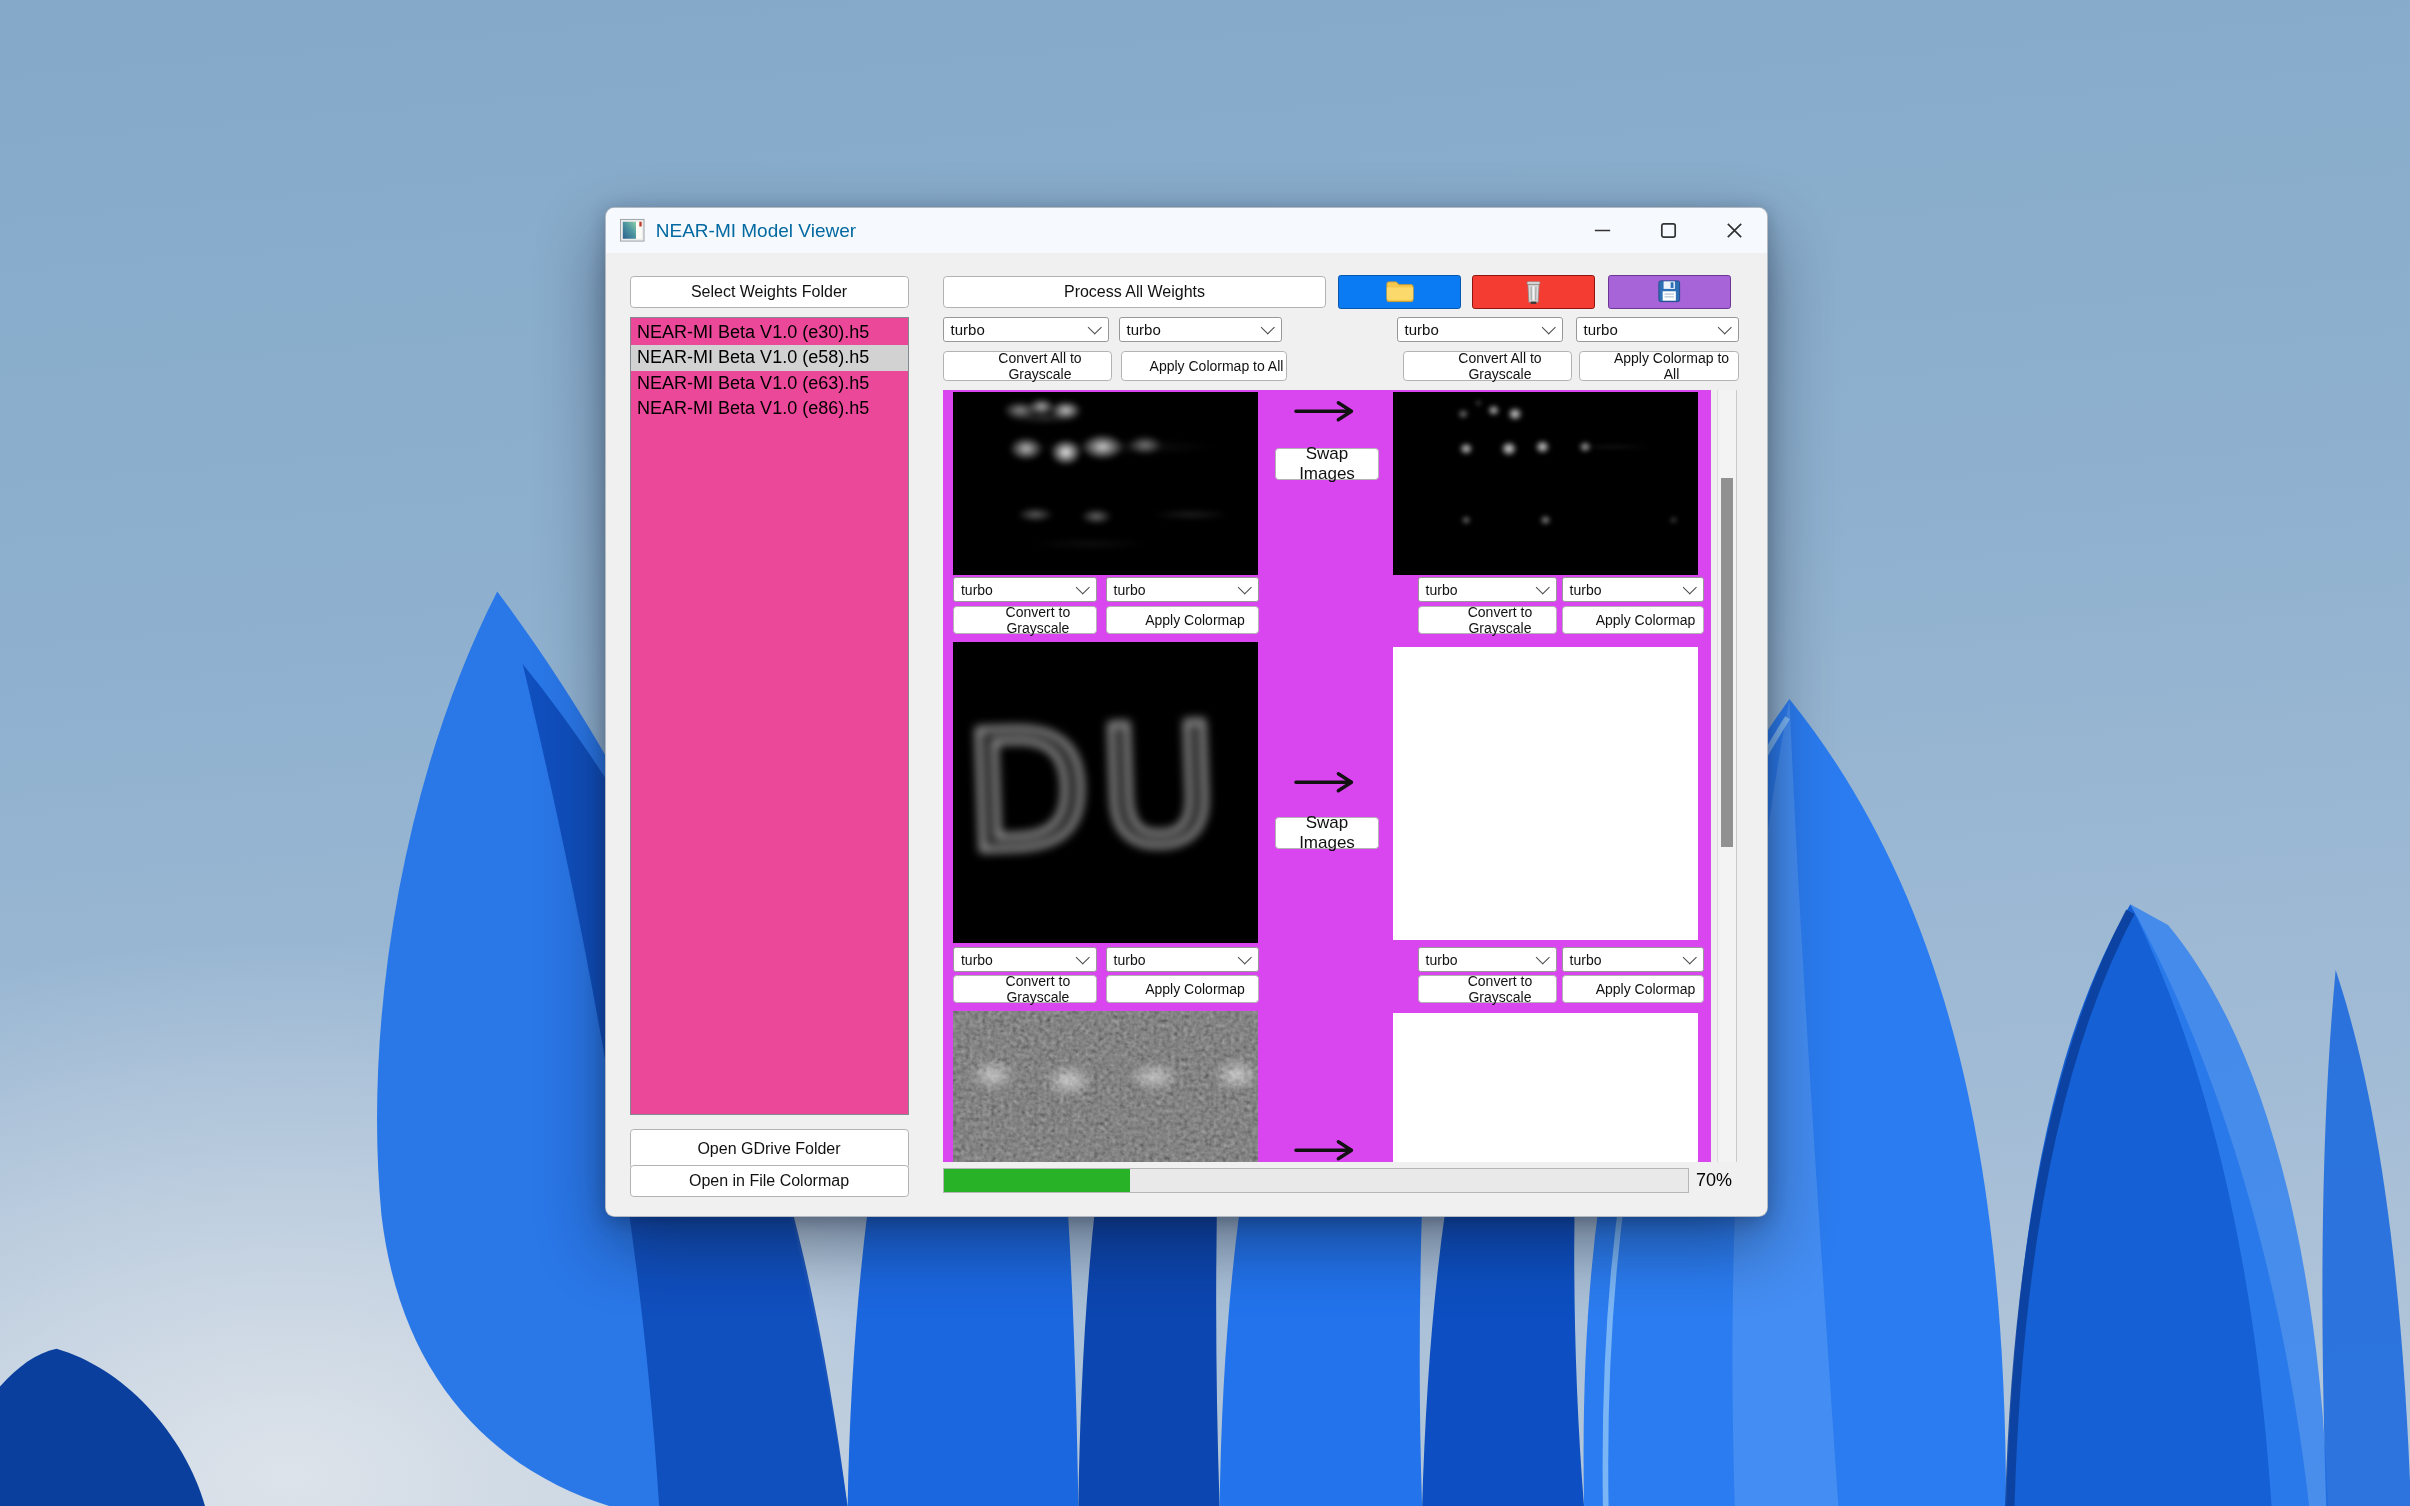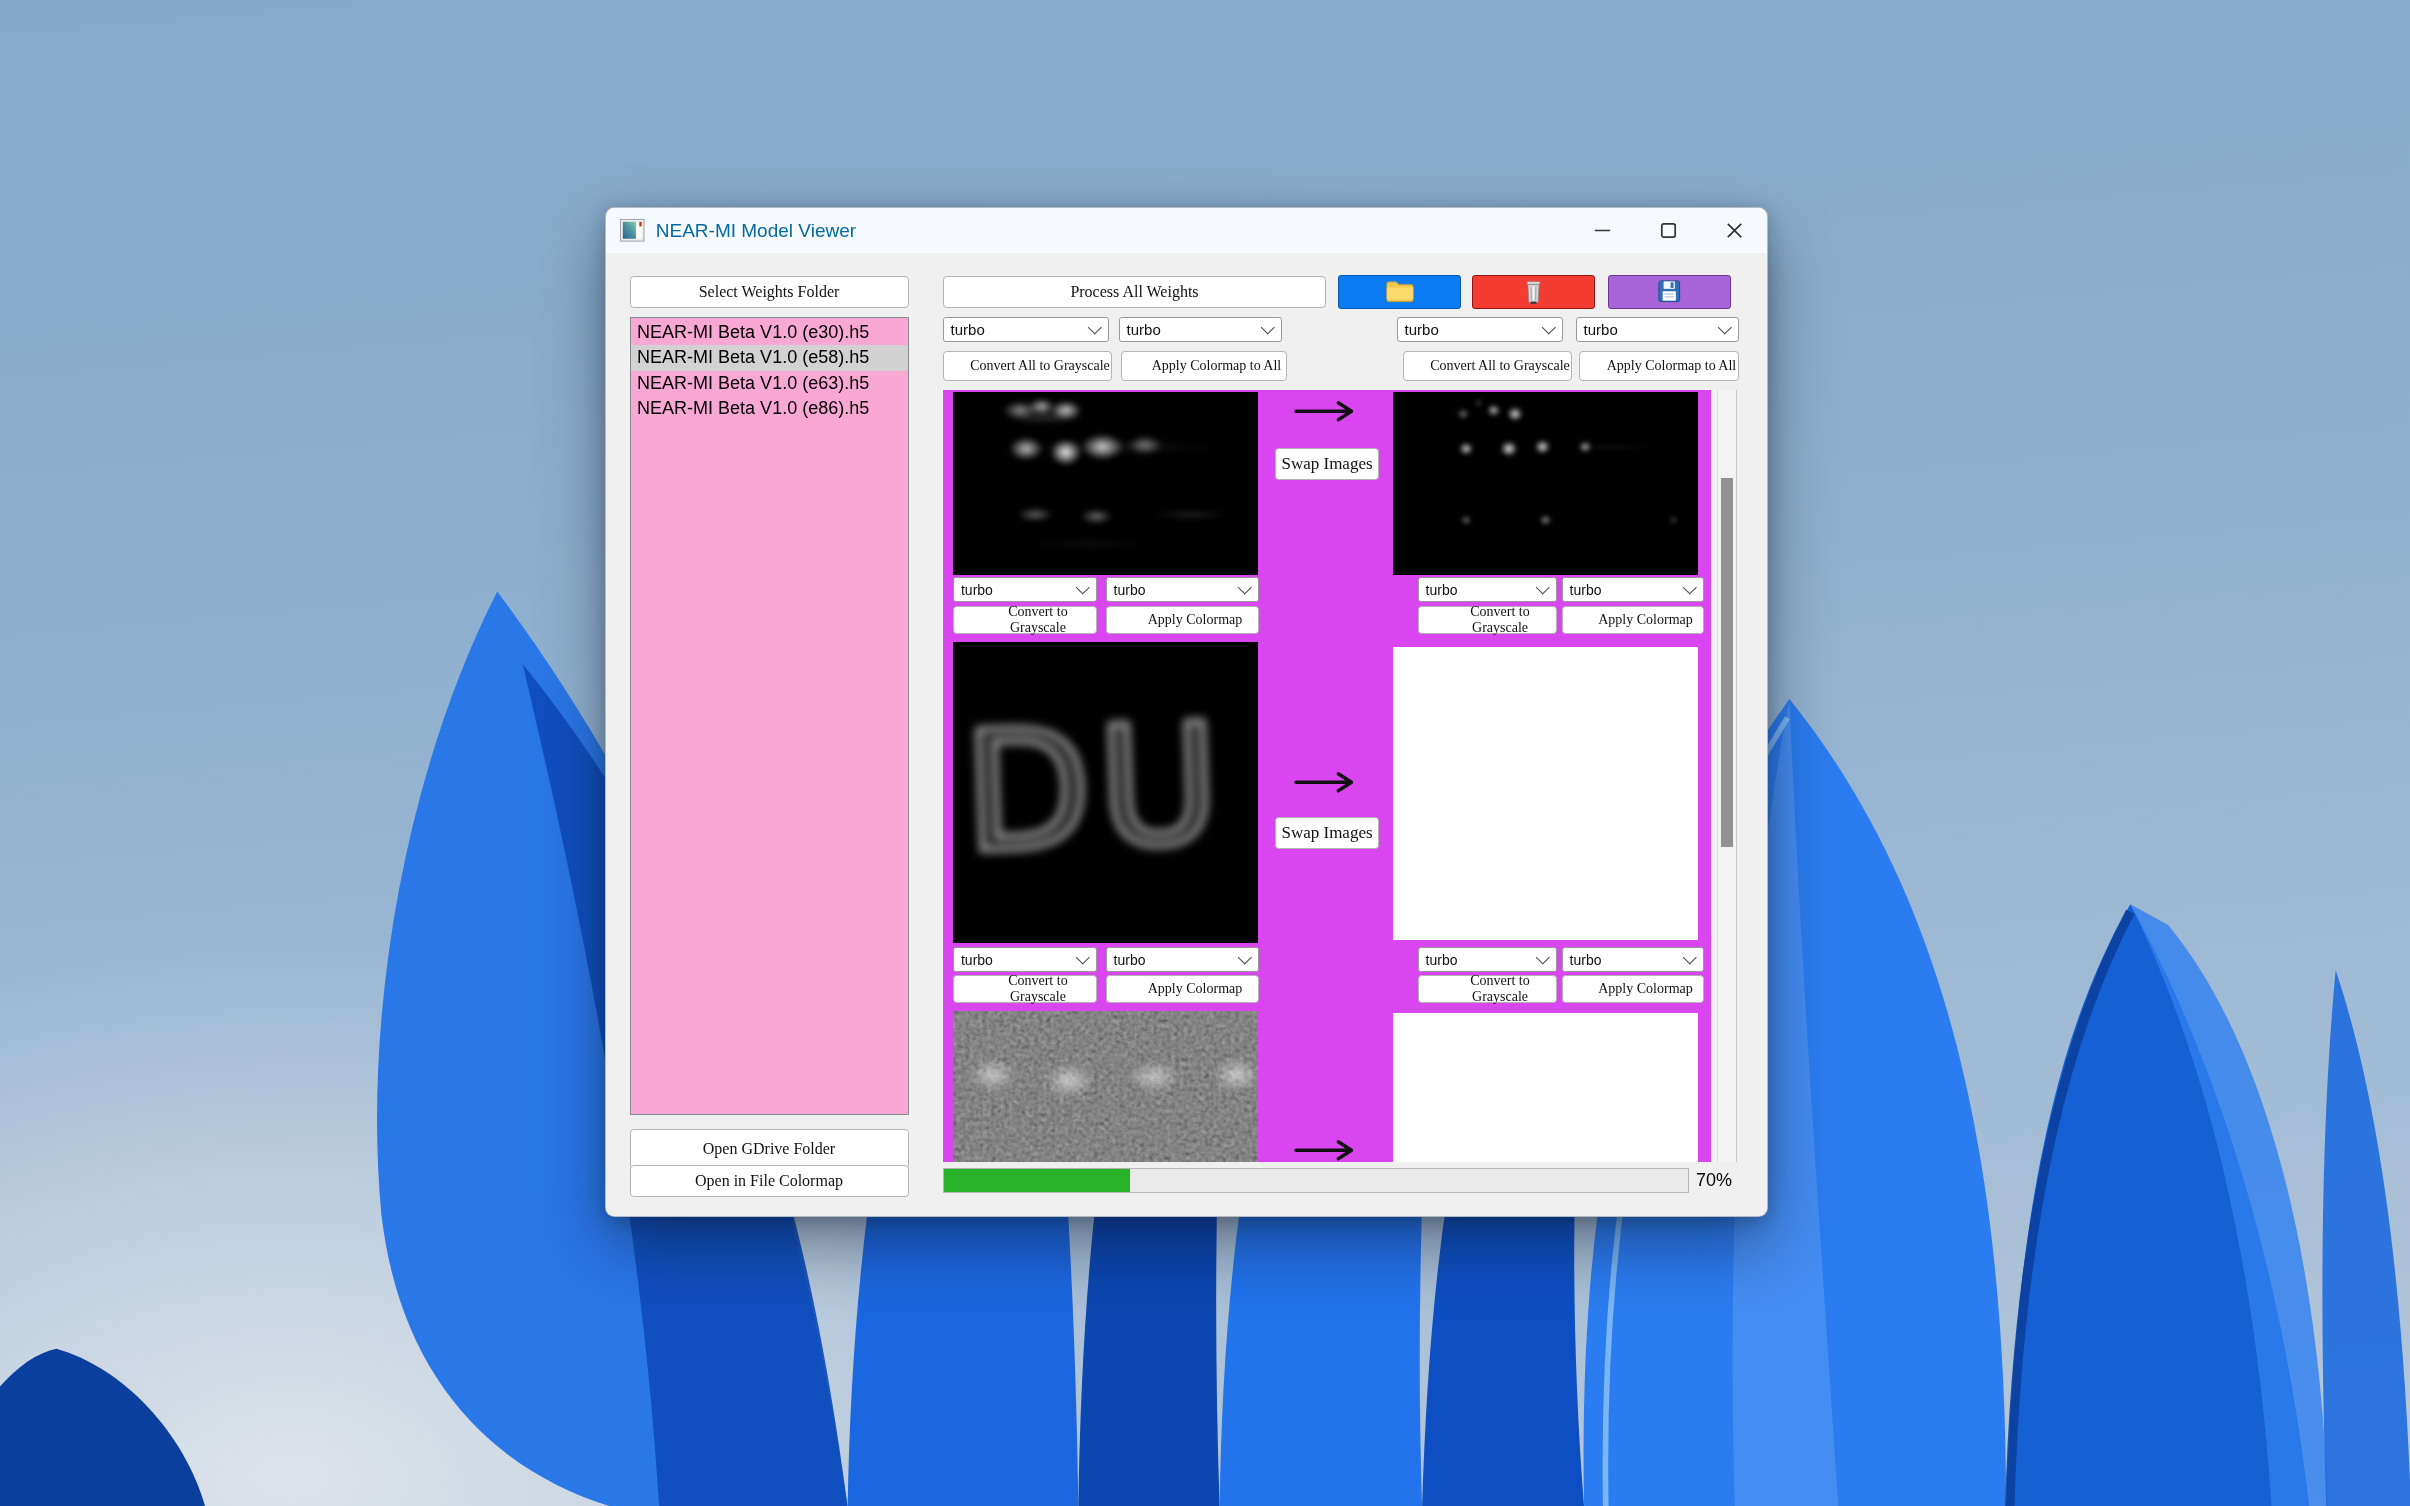--- a/index.html
+++ b/index.html
@@ -18,24 +18,24 @@
   .titlebar{position:relative;height:45px;background:#f6f9fd;display:flex;align-items:center;}
   .titlebar .app-icon{margin-left:14px;display:flex;}
   .titlebar .title{margin-left:11.3px;font-size:19px;color:#0369a1;}
   .win-controls{position:absolute;right:0;top:0;height:45px;display:flex;}
   .wc{width:66px;height:45px;display:flex;align-items:center;justify-content:center;}
 
   .winbody{position:relative;width:1161px;height:963px;background:#f0f0f0;}
 
   .btn{position:absolute;background:#fff;border:0.9px solid #b3b3b3;border-radius:3.8px;
     color:#111;display:flex;align-items:center;justify-content:center;
-    font-family:Liberation Serif, serif;font-size:16px;padding:0;box-sizing:border-box;}
+    font-family:Liberation Sans, sans-serif;font-size:16px;padding:0;box-sizing:border-box;}
   .btn.small{font-size:14px;padding-left:25px;}
 
-  .listbox{position:absolute;background:#f9a8d4;border:0.9px solid #83898f;box-sizing:border-box;
+  .listbox{position:absolute;background:#ec4899;border:0.9px solid #83898f;box-sizing:border-box;
     padding-top:1.9px;}
   .list-item{height:25.4px;line-height:25.4px;padding-left:6.6px;font-size:18px;color:#000;white-space:nowrap;}
   .list-item.selected{background:#d2d2d2;}
 
   .combo{position:absolute;background:#fff;border:0.9px solid #989898;border-radius:2.8px;
     box-sizing:border-box;display:flex;align-items:center;justify-content:space-between;
     padding:0 8.5px 0 6.6px;font-size:15px;color:#111;}
   .chev{width:8.5px;height:8.5px;border-right:1.6px solid #4a4a4a;border-bottom:1.6px solid #4a4a4a;
     transform:rotate(45deg) translate(-1.9px,-1.9px);}
 

